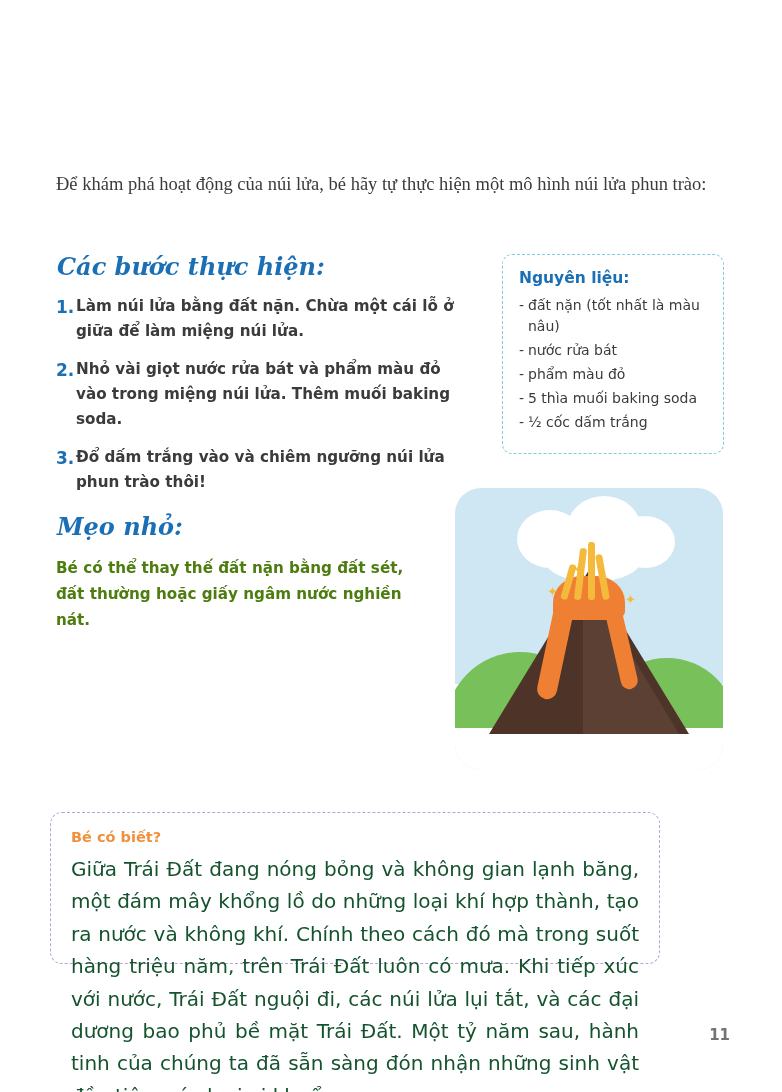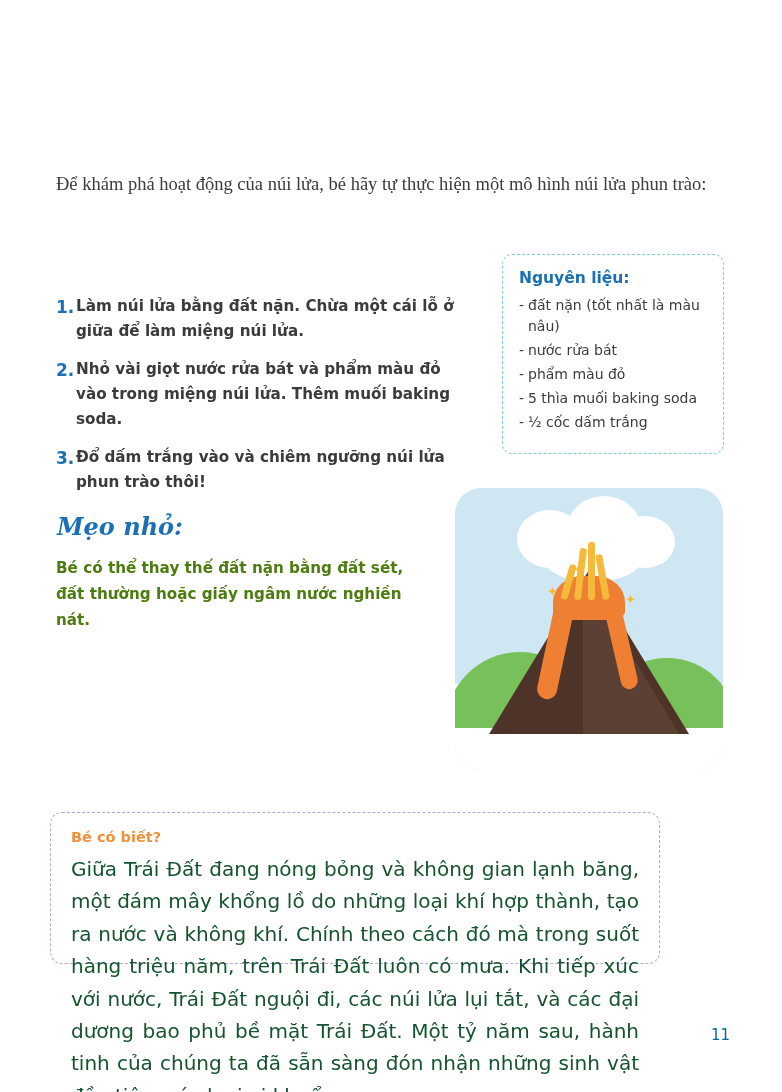--- a/index.html
+++ b/index.html
@@ -330,32 +330,33 @@
     color: #14532d;
     text-align: justify;
   }
 
   
   .page-num {
     position: absolute;
     right: 52px;
     top: 1026px;
     font-size: 15px;
-    font-weight: normal;
-    color: #0369a1;
+    font-weight: bold;
+    color: #737373;
   }
 </style>
 </head>
 <body>
 
 <div class="page">
 
 
   <div class="intro">Để khám phá hoạt động của núi lửa, bé hãy tự thực hiện một mô hình núi lửa phun trào:</div>
 
+  <div class="steps-head">Các bước thực hiện:</div>
   <div class="steps">
     <div class="step">
       <div class="step-num">1.</div>
       <div class="step-text">Làm núi lửa bằng đất nặn. Chừa một cái lỗ ở giữa để làm miệng núi lửa.</div>
     </div>
     <div class="step">
       <div class="step-num">2.</div>
       <div class="step-text">Nhỏ vài giọt nước rửa bát và phẩm màu đỏ vào trong miệng núi lửa. Thêm muối baking soda.</div>
     </div>
     <div class="step">

